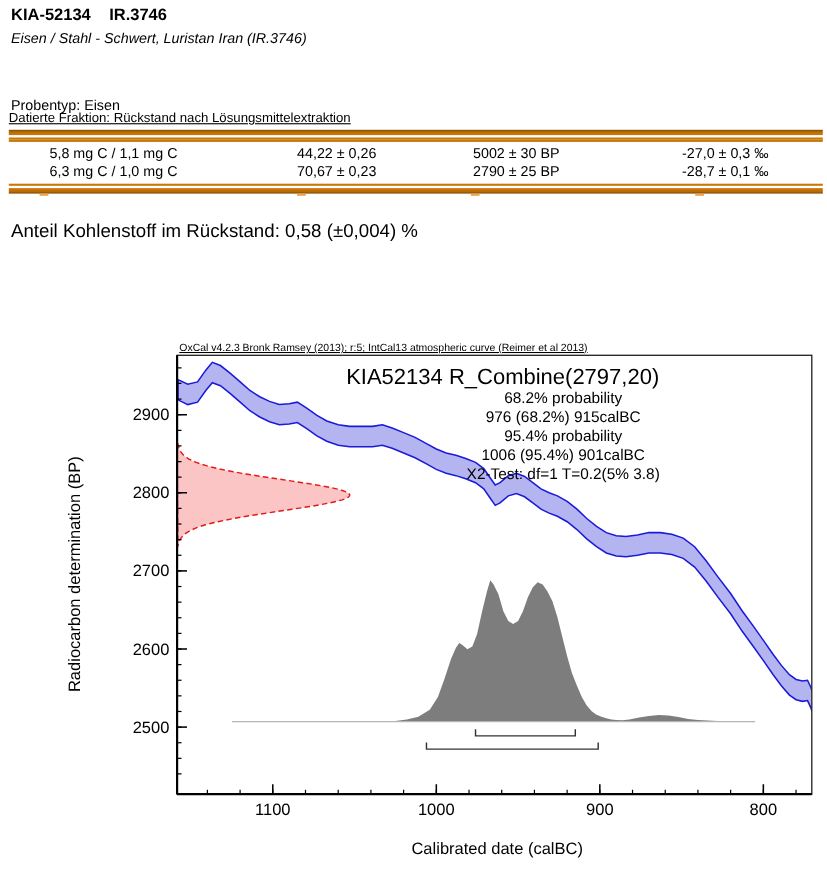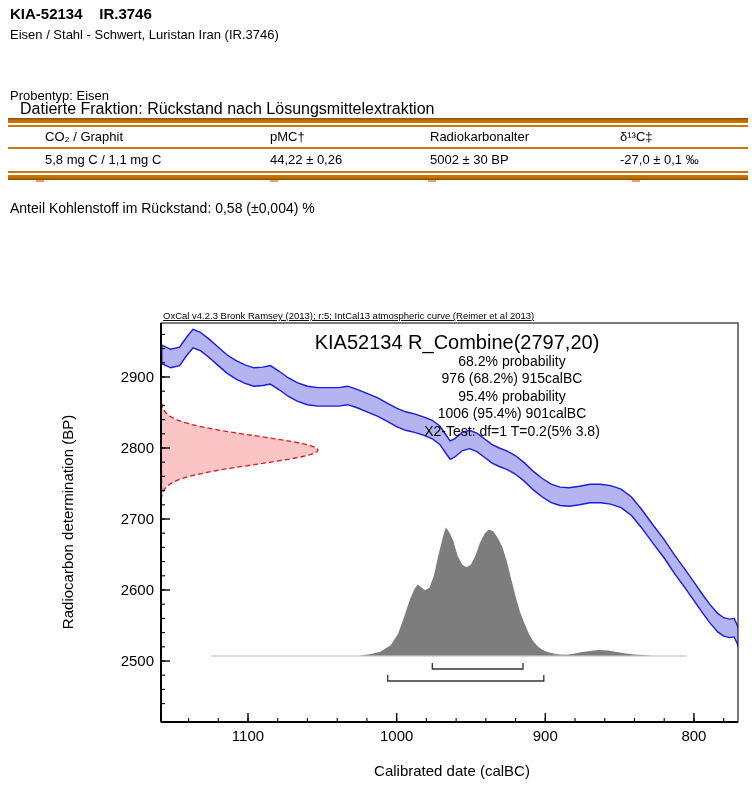--- a/index.html
+++ b/index.html
@@ -2,24 +2,24 @@
 <html><head>
 <meta charset="utf-8">
 <style>
   html,body{margin:0;padding:0;}
   body{
     width:752px;height:795px;position:relative;background:#ffffff;
     font-family:"Liberation Sans", sans-serif;color:#000;overflow:hidden;
   }
   .abs{position:absolute;}
   .doc-title{left:10px;top:5px;font-size:15px;font-weight:bold;white-space:pre;}
-  .doc-subtitle{left:10px;top:27px;font-size:13px;}
+  .doc-subtitle{left:10px;top:27px;font-size:13px;font-style:italic;}
   .meta1{left:10px;top:88px;font-size:13px;}
-  .meta2{left:20px;top:100px;font-size:16px;}
-  .carbon-note{left:10px;top:200px;font-size:14px;}
+  .meta2{left:8px;top:100px;font-size:12px;text-decoration:underline;}
+  .carbon-note{left:10px;top:200px;font-size:17px;}
 
   .tbl{left:8px;top:118px;width:740px;}
   .rule{width:100%;}
   .rule-thick{height:5px;background:linear-gradient(180deg,#7e4c00 0%,#b96c06 40%,#d07a0c 100%);}
   .rule-thick-b{height:5px;background:linear-gradient(180deg,#d07a0c 0%,#b96c06 60%,#7e4c00 100%);}
   .rule-gap{height:2px;background:#fff;}
   .rule-thin{height:2px;background:#c9760a;}
   .trow{position:relative;height:16px;font-size:13px;}
   .trow.hdr{height:18px;padding-top:2px;}
   .c0{position:absolute;left:37px;white-space:nowrap;}
@@ -37,32 +37,32 @@
 
 <div class="abs doc-title">KIA-52134    IR.3746</div>
 <div class="abs doc-subtitle">Eisen / Stahl - Schwert, Luristan Iran (IR.3746)</div>
 <div class="abs meta1">Probentyp: Eisen</div>
 <div class="abs meta2">Datierte Fraktion: Rückstand nach Lösungsmittelextraktion</div>
 
 <div class="abs tbl">
   <div class="rule rule-thick"></div>
   <div class="rule rule-gap"></div>
   <div class="rule rule-thin"></div>
-  <div class="trow hdr">
-    <span class="c0">CO₂ / Graphit</span>
-    <span class="c1">pMC†</span>
-    <span class="c2">Radiokarbonalter</span>
-    <span class="c3">δ¹³C‡</span>
-  </div>
   <div class="rule rule-thin"></div>
   <div class="trow" style="padding-top:3px;height:16px;">
     <span class="c0">5,8 mg C / 1,1 mg C</span>
     <span class="c1">44,22 ± 0,26</span>
     <span class="c2">5002 ± 30 BP</span>
-    <span class="c3">-27,0 ± 0,1 ‰</span>
+    <span class="c3">-27,0 ± 0,3 ‰</span>
+  </div>
+  <div class="trow">
+    <span class="c0">6,3 mg C / 1,0 mg C</span>
+    <span class="c1">70,67 ± 0,23</span>
+    <span class="c2">2790 ± 25 BP</span>
+    <span class="c3">-28,7 ± 0,1 ‰</span>
   </div>
   <div style="height:3px;"></div>
   <div class="rule rule-thin"></div>
   <div class="rule rule-gap"></div>
   <div class="rule rule-thick-b"></div>
   <div class="dashrow">
     <span class="under-dash" style="left:28px;"></span>
     <span class="under-dash" style="left:262px;"></span>
     <span class="under-dash" style="left:420px;"></span>
     <span class="under-dash" style="left:624px;"></span>

